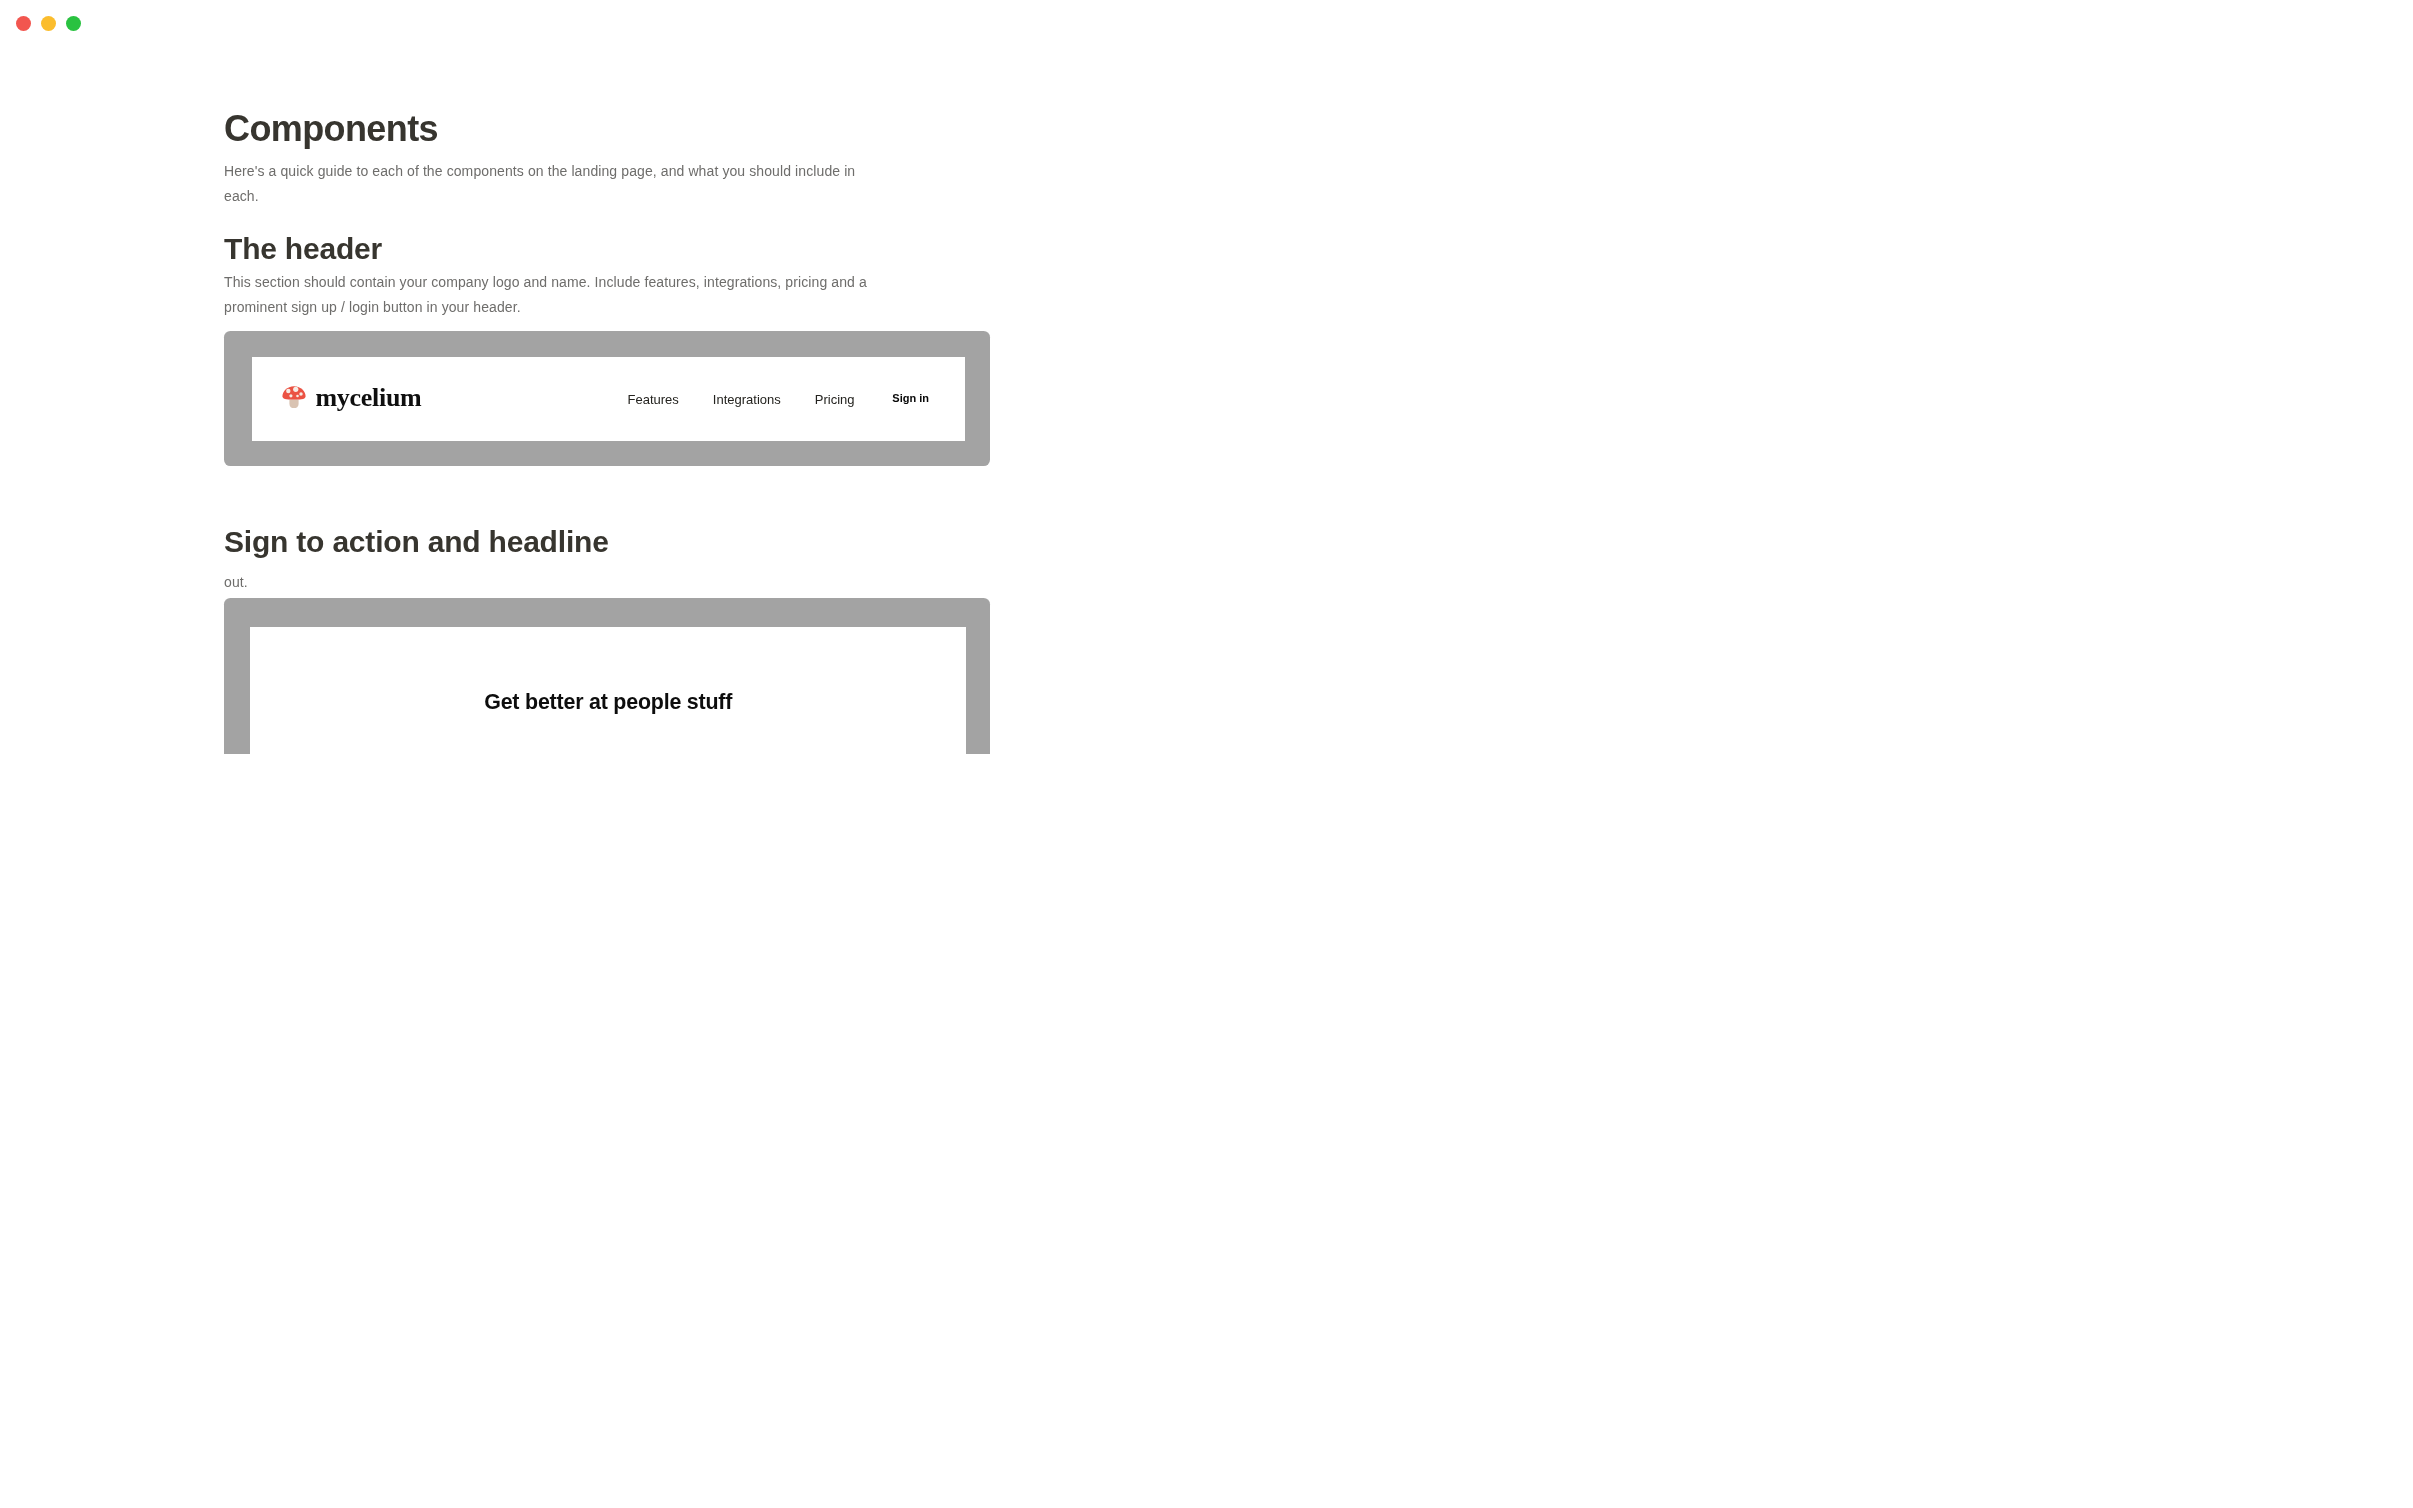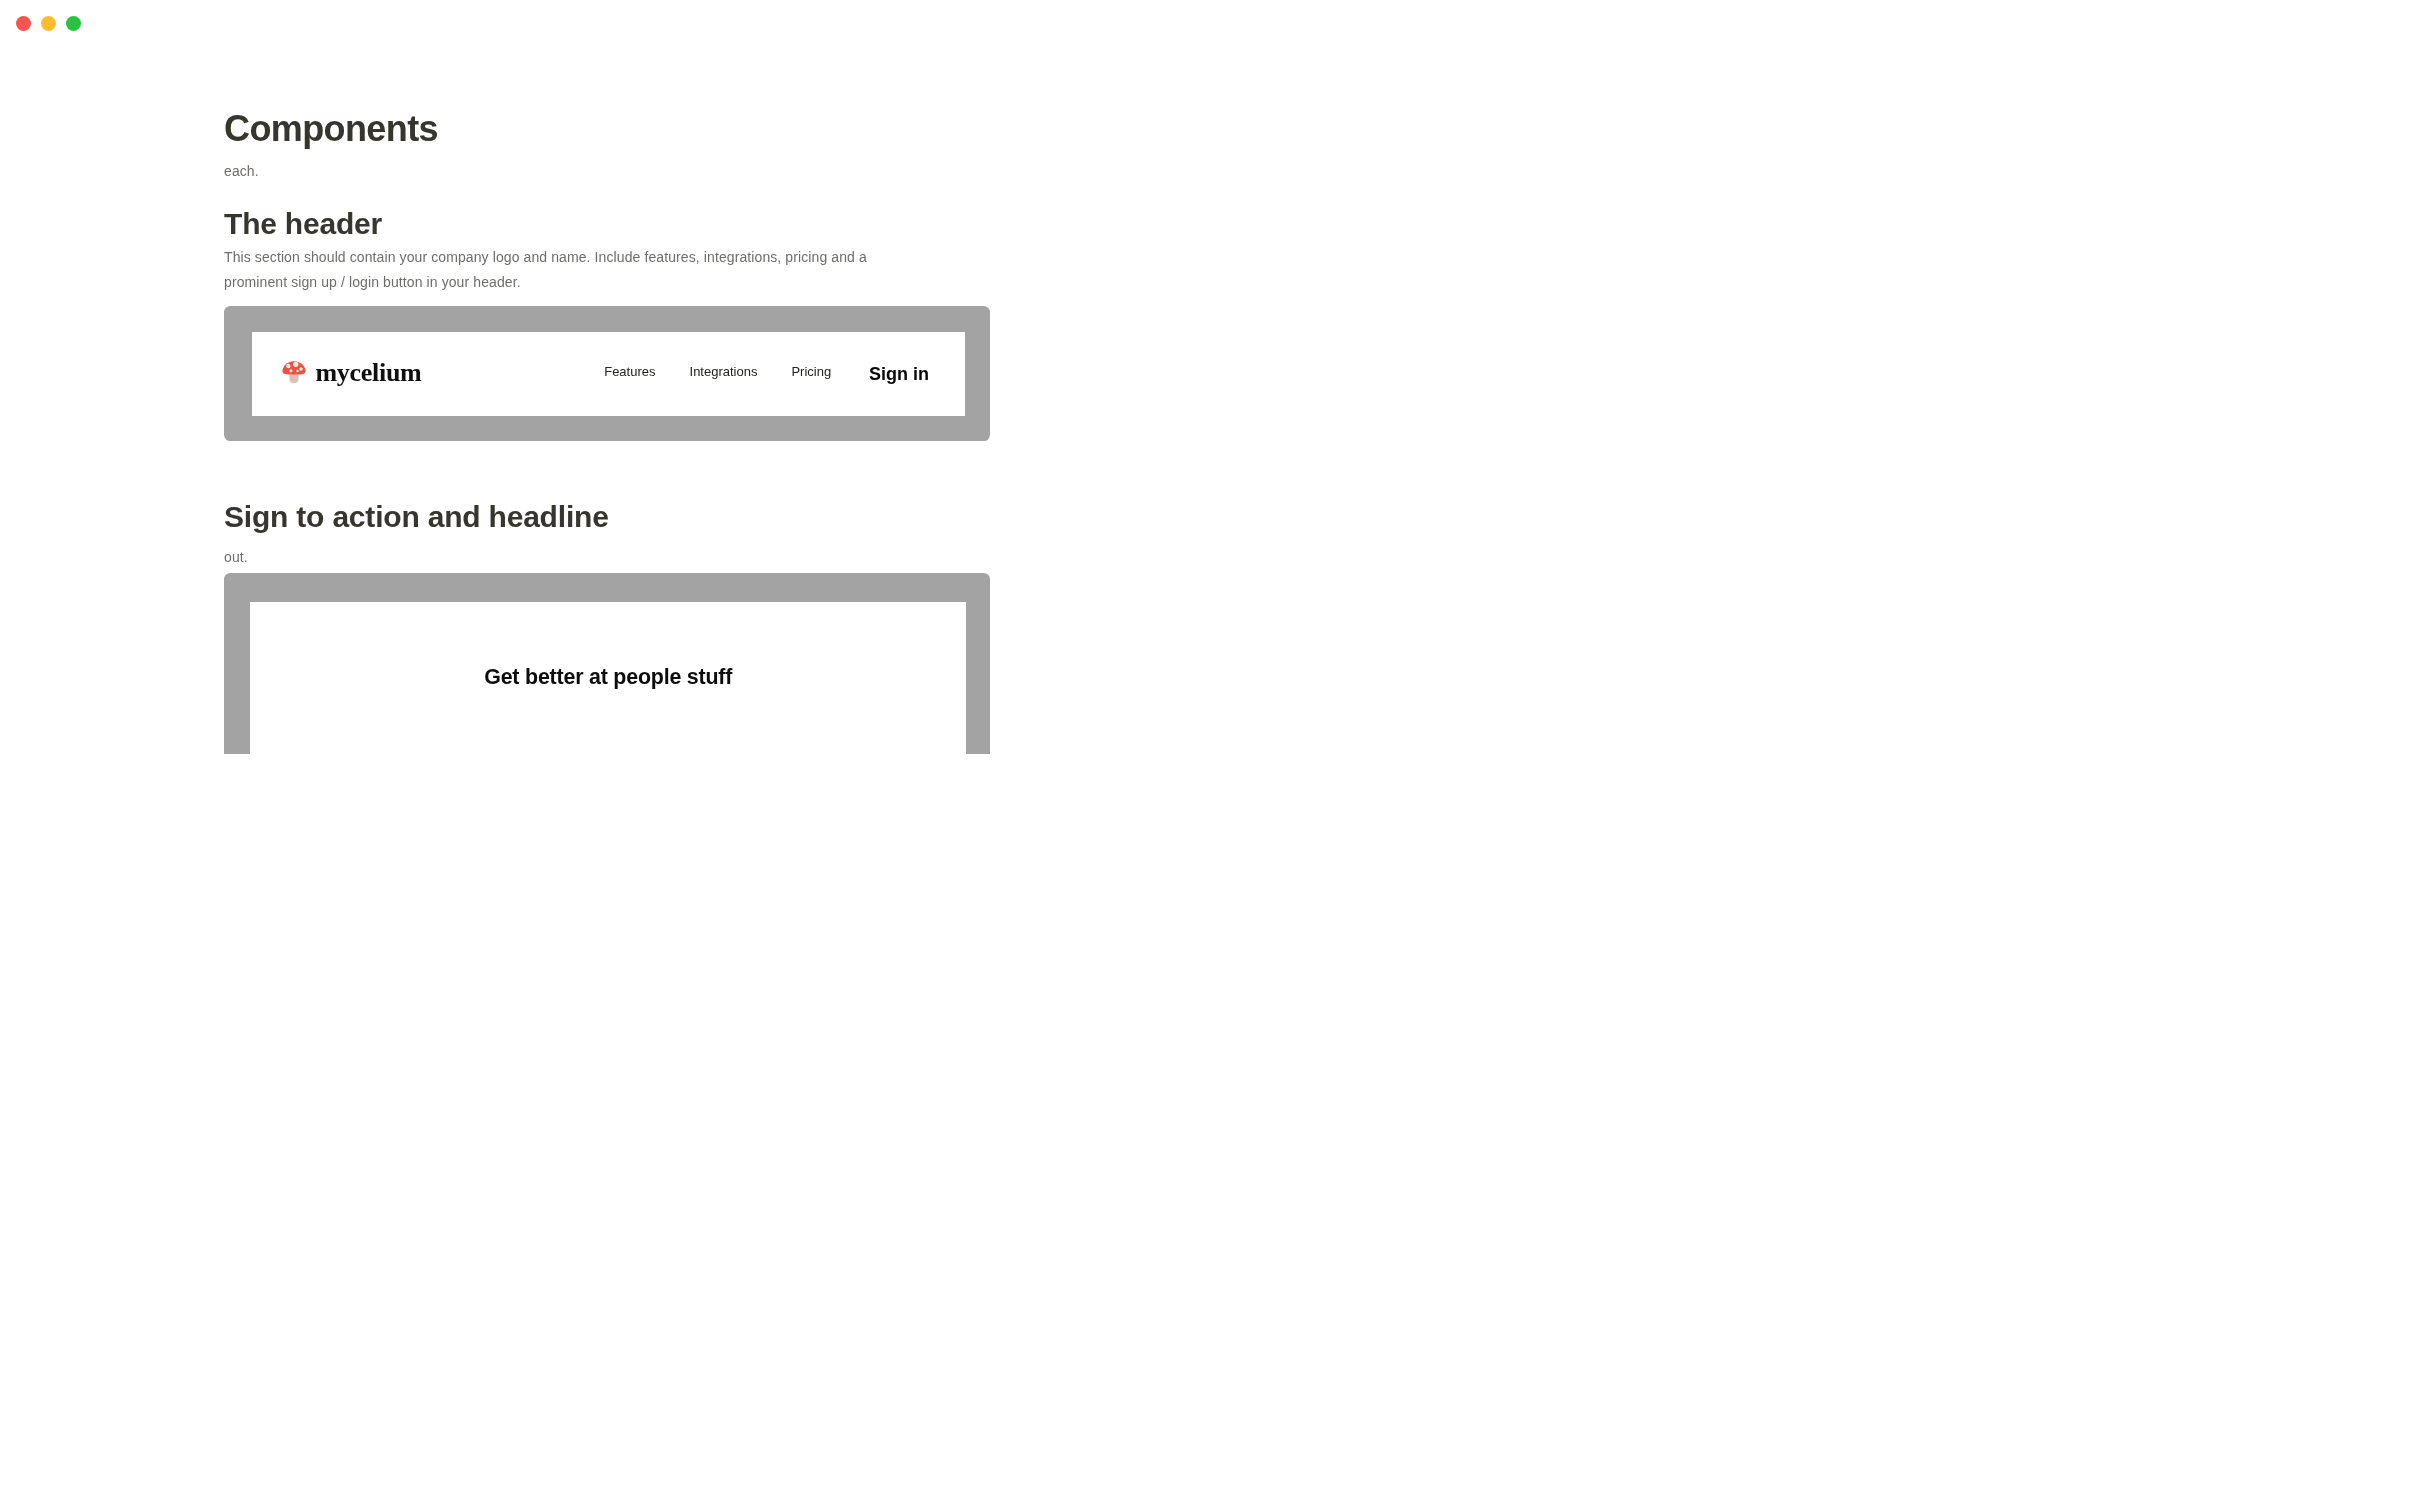--- a/index.html
+++ b/index.html
@@ -76,21 +76,21 @@
   .logo-text {
     font-family: "Liberation Serif", "DejaVu Serif", serif;
     font-weight: 700;
     font-size: 26px;
     letter-spacing: -0.3px;
     color: #0f0f0f;
     transform: translateY(-1.3px);
   }
   .site-nav { display: flex; align-items: flex-start; gap: 34px; }
   .nav-link { font-size: 13px; color: #24231f; cursor: pointer; }
-  .signin-link { font-size: 18px; font-weight: 700; color: #070707; margin-left: 3.8px; cursor: pointer; }
+  .signin-link { font-size: 11px; font-weight: 700; color: #070707; margin-left: 3.8px; cursor: pointer; }
 
   
   .site-hero {
     background: #ffffff;
     height: 234px;
     text-align: center;
   }
   .hero-headline {
     padding-top: 62px;
     font-size: 21.4px;
@@ -110,20 +110,21 @@
     <button class="tl tl-close"></button>
     <button class="tl tl-minimize"></button>
     <button class="tl tl-zoom"></button>
   </div>
 
   <div class="content">
 
     <h1 class="page-title">Components</h1>
 
     <div class="para">
+      <div class="line">Here's a quick guide to each of the components on the landing page, and what you should include in</div>
       <div class="line">each.</div>
     </div>
 
     <h3 class="section-heading heading-1">The header</h3>
 
     <div class="para para-2">
       <div class="line">This section should contain your company logo and name. Include features, integrations, pricing and a</div>
       <div class="line">prominent sign up / login button in your header.</div>
     </div>
 

